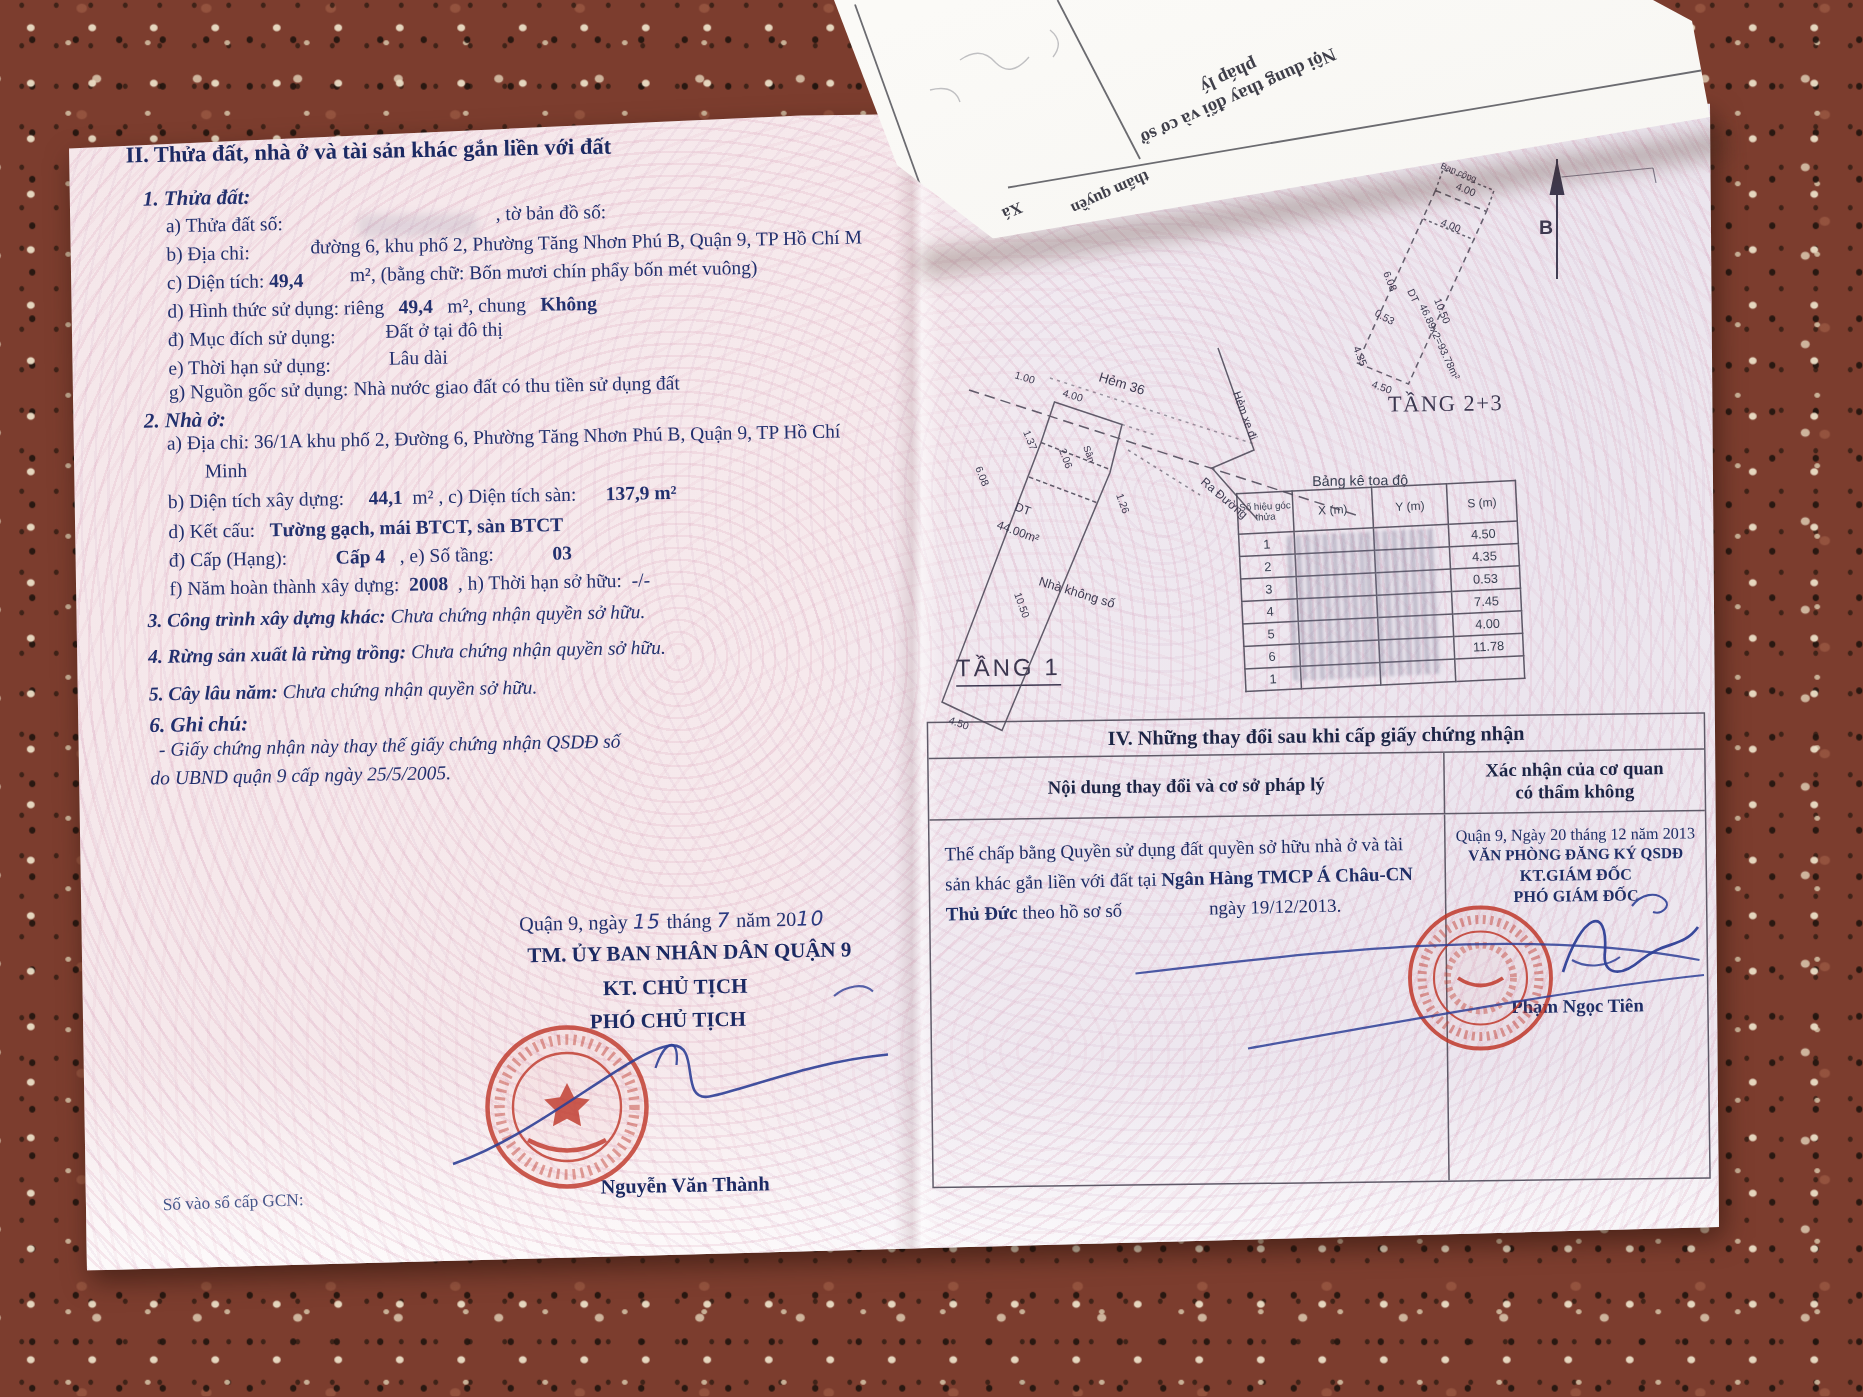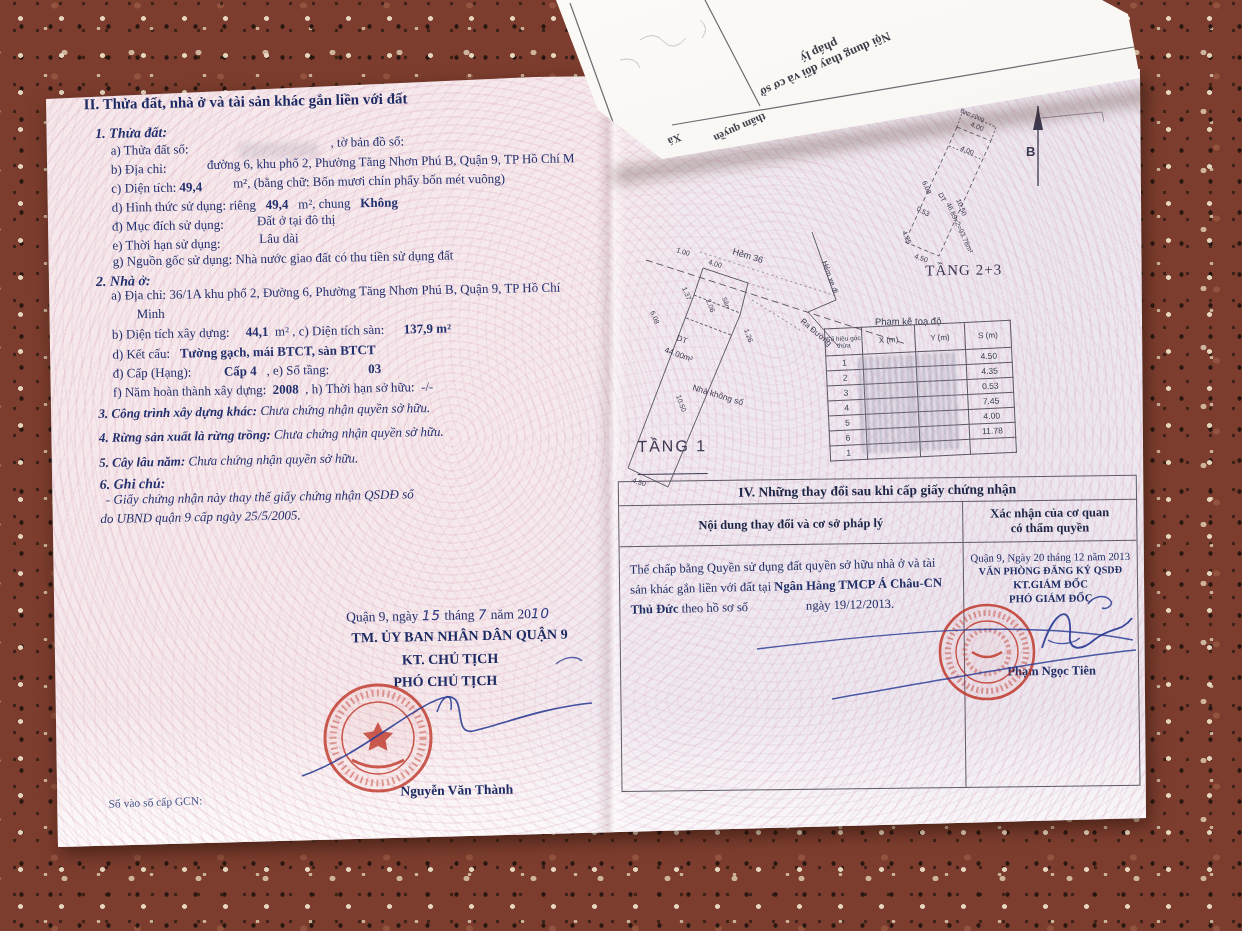--- a/index.html
+++ b/index.html
@@ -123,24 +123,24 @@
     <div class="t" style="left:337px;top:613px;font-size:13.5px;"><span>Quận 9, ngày</span> <span class="hw">15</span> <span>tháng</span> <span class="hw">7</span> <span>năm 20</span><span class="hw">10</span></div>
     <div class="t b" style="left:342px;top:635px;font-size:14px;color:#1c2a63;">TM. ỦY BAN NHÂN DÂN QUẬN 9</div>
     <div class="t b" style="left:392px;top:658px;font-size:14px;color:#1c2a63;">KT. CHỦ TỊCH</div>
     <div class="t b" style="left:383px;top:680px;font-size:14px;color:#1c2a63;">PHÓ CHỦ TỊCH</div>
     <div class="t b" style="left:388px;top:789px;font-size:13.5px;color:#1c2a63;">Nguyễn Văn Thành</div>
     <div class="t" style="left:96px;top:797px;font-size:11.5px;color:#45558a;transform:rotate(-1deg);">Số vào sổ cấp GCN:</div>
   </div>
 
   <div class="rightpage">
 
-    <div class="t sans" style="left:638px;top:438px;font-size:16px;letter-spacing:2px;color:#3c3750;border-bottom:1.5px solid #3c3750;padding-bottom:18px;">TẦNG 1</div>
+    <div class="t sans" style="left:638px;top:438px;font-size:16px;letter-spacing:2px;color:#3c3750;border-bottom:1.5px solid #3c3750;padding-bottom:1px;">TẦNG 1</div>
     <div class="t sans" style="left:928px;top:266px;font-size:15px;letter-spacing:1px;color:#3c3750;font-family:Liberation Serif, serif;">TẦNG 2+3</div>
 
-    <div class="t sans" style="left:877px;top:319px;font-size:9.5px;color:#3a4052;">Phạm kê toạ độ</div>
+    <div class="t sans" style="left:877px;top:319px;font-size:9.5px;color:#3a4052;">Bảng kê toạ độ</div>
     <table class="abs ctable">
       <tbody>
             <tr>
         <td style="width:36px;height:26px;font-size:6.5px;line-height:1.15;">Số hiệu góc thửa</td>
         <td style="width:52px;font-size:8px;">X (m)</td>
         <td style="width:49px;font-size:8px;">Y (m)</td>
         <td style="width:45px;font-size:8px;">S (m)</td>
       </tr>
       <tr>
               <td style="height:14px;font-size:8.5px;">1</td>
@@ -188,21 +188,21 @@
         </table>
     <div class="abs redact" style="left:861px;top:359px;width:51px;height:97px;transform:rotate(-2deg);"></div>
     <div class="abs redact" style="left:913px;top:357px;width:48px;height:97px;transform:rotate(-2deg);"></div>
 
     <div class="abs s4">
       <div class="s4row s4title">IV. Những thay đổi sau khi cấp giấy chứng nhận</div>
       <div class="s4row s4head">
         <div class="c1 hc">Nội dung thay đổi và cơ sở pháp lý</div>
         <div class="c2 hc">
           <span>Xác nhận của cơ quan</span>
-          <span>có thẩm quyền</span>
+          <span>có thẩm không</span>
         </div>
       </div>
       <div class="s4row s4body">
         <div class="c1">
           <div class="entry"><span>Thế chấp bằng Quyền sử dụng đất quyền sở hữu nhà ở và tài sản khác gắn liền với đất tại </span><span class="b">Ngân Hàng TMCP Á Châu-CN Thủ Đức</span><span> theo hồ sơ số</span><span class="gap"></span><span>ngày 19/12/2013.</span></div>
         </div>
         <div class="c2 conf">
           <div style="font-size:10.8px;">Quận 9, Ngày 20 tháng 12 năm 2013</div>
           <div class="b" style="font-size:10.2px;">VĂN PHÒNG ĐĂNG KÝ QSDĐ</div>
           <div class="b" style="font-size:10.8px;">KT.GIÁM ĐỐC</div>

